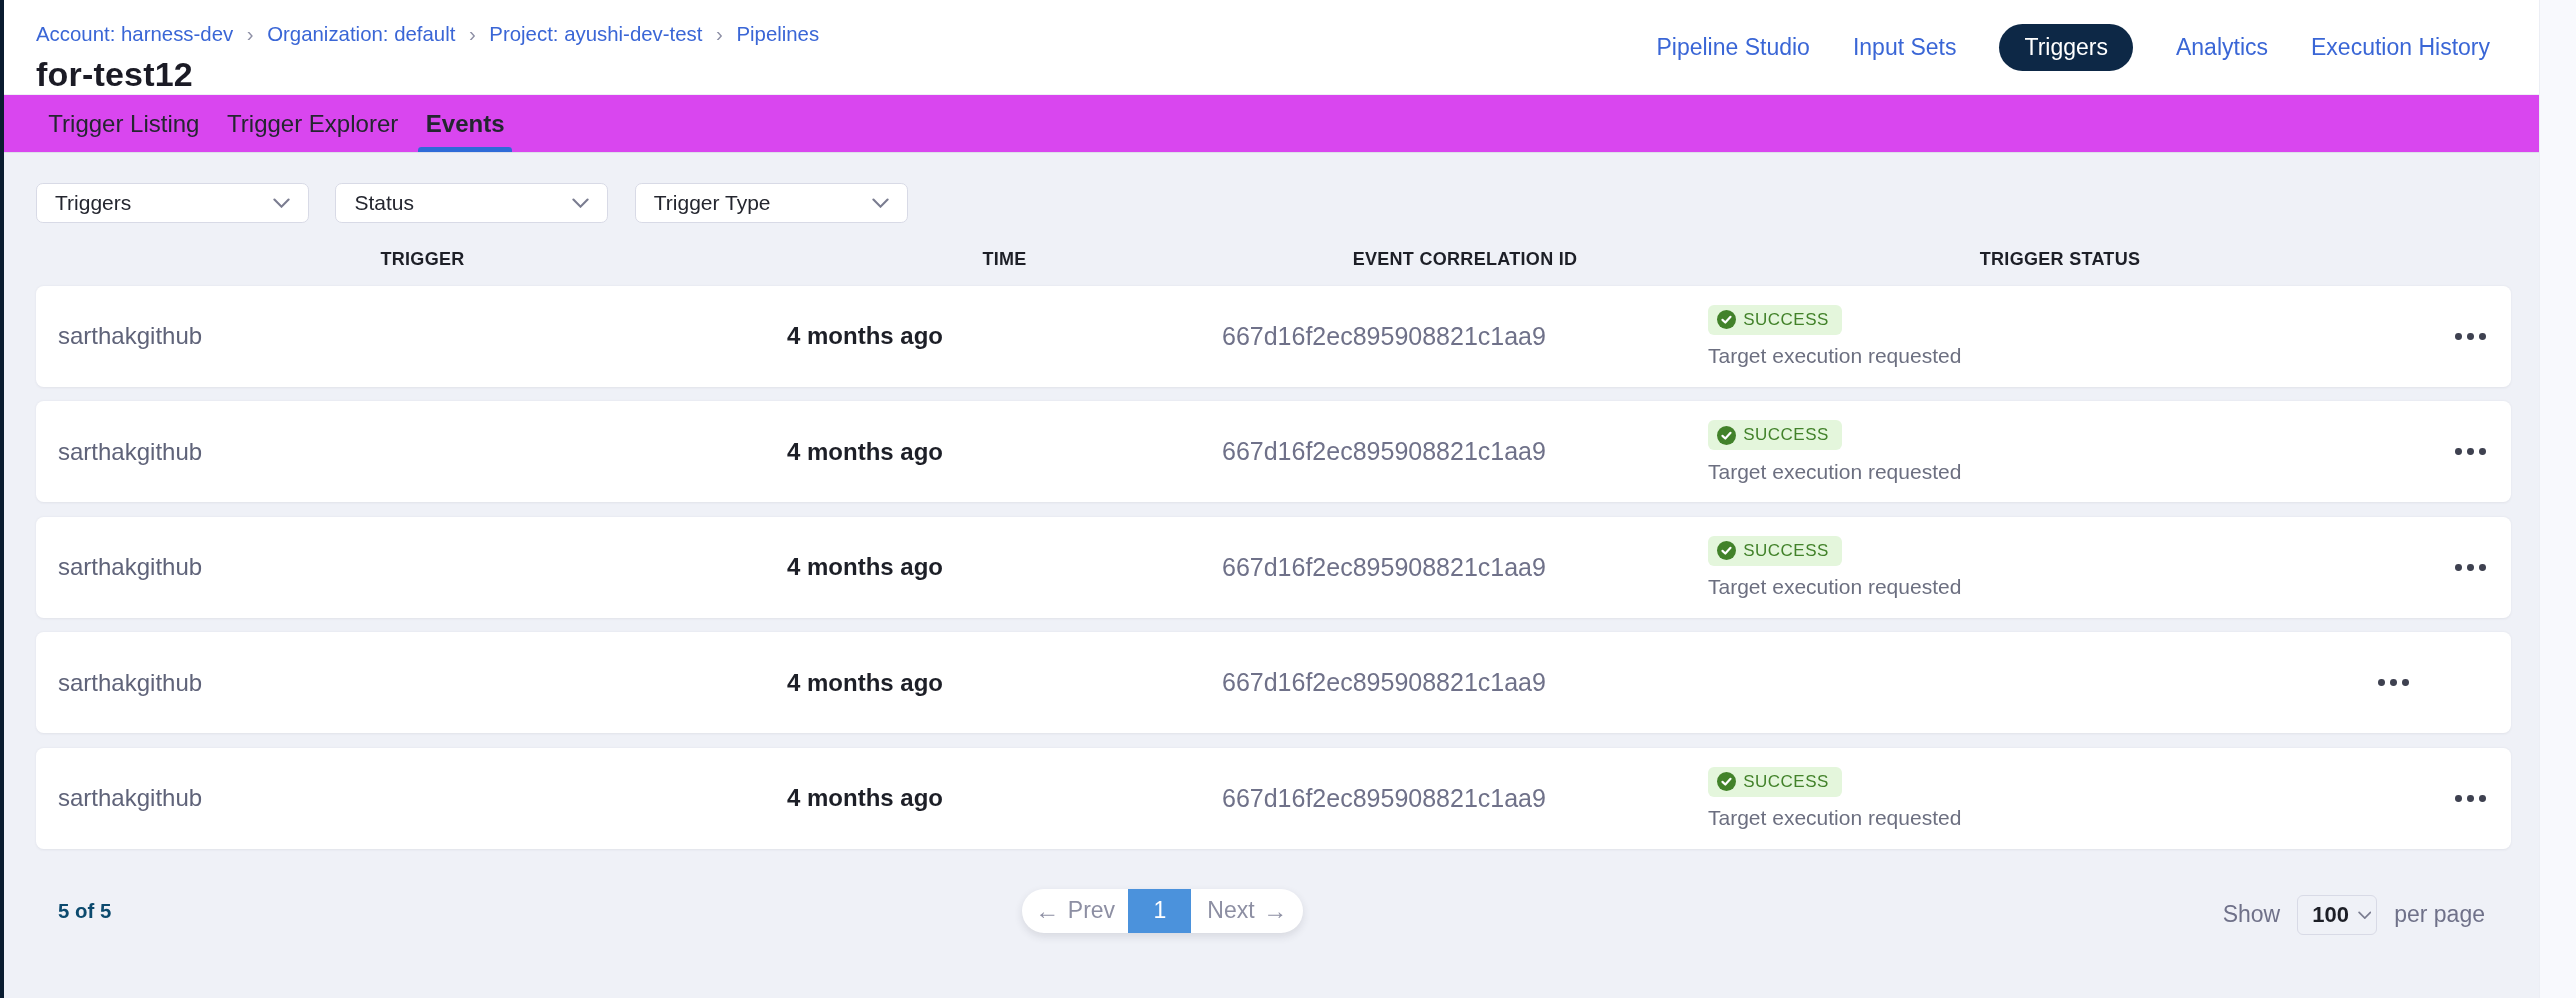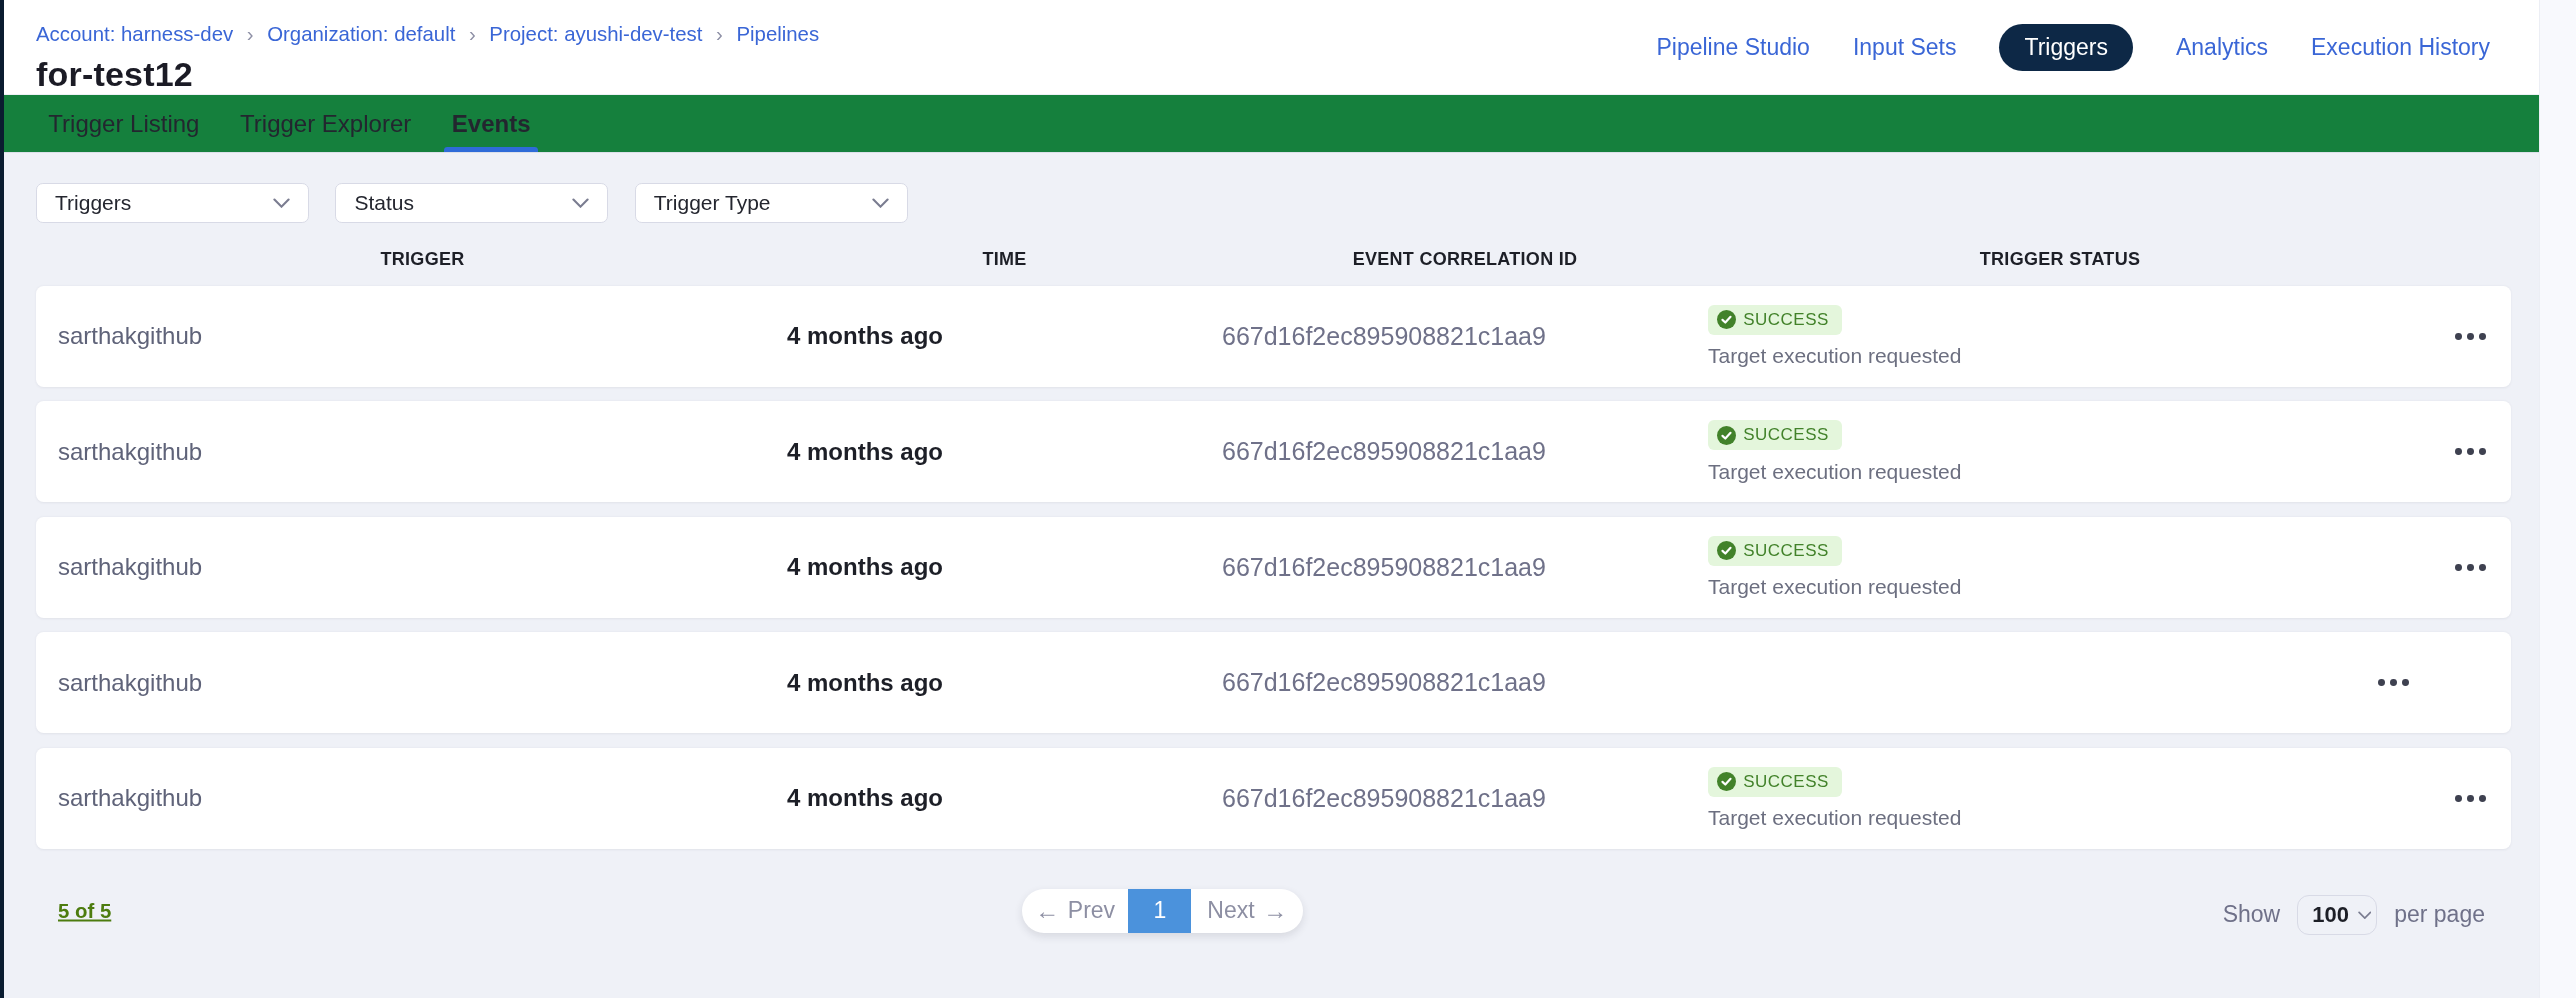--- a/index.html
+++ b/index.html
@@ -34,21 +34,21 @@
   .header{position:relative;height:95px;background:#fff;padding:23px 0 0 36px;border-bottom:0.9px solid #EEF0F5;}
   .breadcrumb{display:flex;align-items:center;gap:13.6px;font-size:20.4px;}
   .breadcrumb a{color:var(--accent-blue);text-decoration:none;cursor:pointer;}
   .crumb-sep{color:#8E90A6;font-size:20.4px;}
   .page-title{margin-top:8.5px;font-size:34px;font-weight:700;color:#1B1B25;letter-spacing:0.2px;}
   .top-nav{position:absolute;right:86px;top:0;height:95px;display:flex;align-items:center;gap:43px;}
   .top-nav .nav-link{font-size:23px;font-weight:500;color:var(--accent-blue);cursor:pointer;white-space:nowrap;}
   .top-nav .nav-link.active{background:var(--navy-pill);color:#fff;padding:10.2px 25px;border-radius:851px;}
 
   
-  .tabbar{height:58px;background:#15803d;border-bottom:0.9px solid #DCE0EA;display:flex;align-items:stretch;padding-left:44px;gap:32px;}
+  .tabbar{height:58px;background:#d946ef;border-bottom:0.9px solid #DCE0EA;display:flex;align-items:stretch;padding-left:44px;gap:19px;}
   .tab{display:flex;align-items:center;font-size:24px;color:#23262F;cursor:pointer;padding:0 4.3px;position:relative;}
   .tab.active{font-weight:700;}
   .tab.active::after{content:"";position:absolute;left:-3.4px;right:-3.4px;bottom:0;height:5.1px;background:#2E6BD8;border-radius:3.4px 3.4px 0 0;}
 
   
   .content{background:var(--content-bg);height:845px;position:relative;}
   .filters{display:flex;gap:26.4px;padding:30px 0 0 36px;}
   .filter-box{width:273px;height:40px;background:#fff;border:0.9px solid var(--border-light);border-radius:6.8px;display:flex;align-items:center;justify-content:space-between;padding:0 18px;cursor:pointer;}
   .filter-box .flabel{font-size:21px;color:#24262F;}
   .chev{width:17px;height:10.2px;color:#7A7C90;flex:none;}
@@ -67,29 +67,29 @@
   .badge .bicon{width:19px;height:19px;display:inline-flex;}
   .badge.success{background:var(--success-bg);color:var(--success-text);}
   .badge.failed{background:var(--failed-bg);color:var(--failed-text);}
   .status-msg{font-size:21px;color:#6C6F80;}
   .cell-menu{display:flex;justify-content:flex-end;}
   .dots-btn{display:flex;gap:5.1px;background:none;border:none;cursor:pointer;padding:8.5px 3.4px;}
   .dots-btn i{width:6.8px;height:6.8px;border-radius:50%;background:#3E4150;display:block;}
 
   
   .pager{position:relative;height:44px;margin-top:40px;}
-  .count-label{position:absolute;left:58px;top:50%;transform:translateY(-50%);font-size:20.4px;font-weight:700;color:#4d7c0f;text-decoration:underline;}
+  .count-label{position:absolute;left:58px;top:50%;transform:translateY(-50%);font-size:20.4px;font-weight:700;color:#0c4a6e;}
   .pill{position:absolute;left:1022px;top:0;height:44px;width:281px;background:#fff;border-radius:851px;box-shadow:0 3.4px 8.5px rgba(40,41,61,.12);display:flex;overflow:hidden;}
   .pill .pg{display:flex;align-items:center;justify-content:center;font-size:23px;color:#8D8FA3;cursor:pointer;gap:8.5px;}
   .pill .prev{flex:1.05;}
   .pill .next{flex:1.1;}
   .pill .cur{width:63px;background:var(--page-active-bg);color:#fff;flex:none;cursor:default;}
   .show-group{position:absolute;right:91px;top:4px;height:44px;display:flex;align-items:center;gap:17px;}
   .show-group .gtxt{font-size:23px;color:#6F7189;}
-  .size-box{width:80px;height:40px;border:0.9px solid var(--border-light);border-radius:12px;background:transparent;display:flex;align-items:center;justify-content:center;gap:8.5px;cursor:pointer;padding-left:9px;}
+  .size-box{width:80px;height:40px;border:0.9px solid var(--border-light);border-radius:6px;background:transparent;display:flex;align-items:center;justify-content:center;gap:8.5px;cursor:pointer;padding-left:9px;}
   .size-box .sval{font-size:22px;font-weight:700;color:#1D1F27;}
   .size-box .chev{width:13.6px;height:8.5px;}
   .arrow{font-size:24px;line-height:1;}
 </style>
 </head>
 <body>
 
 <div class="left-strip"></div>
 <div class="right-gutter"></div>
 

